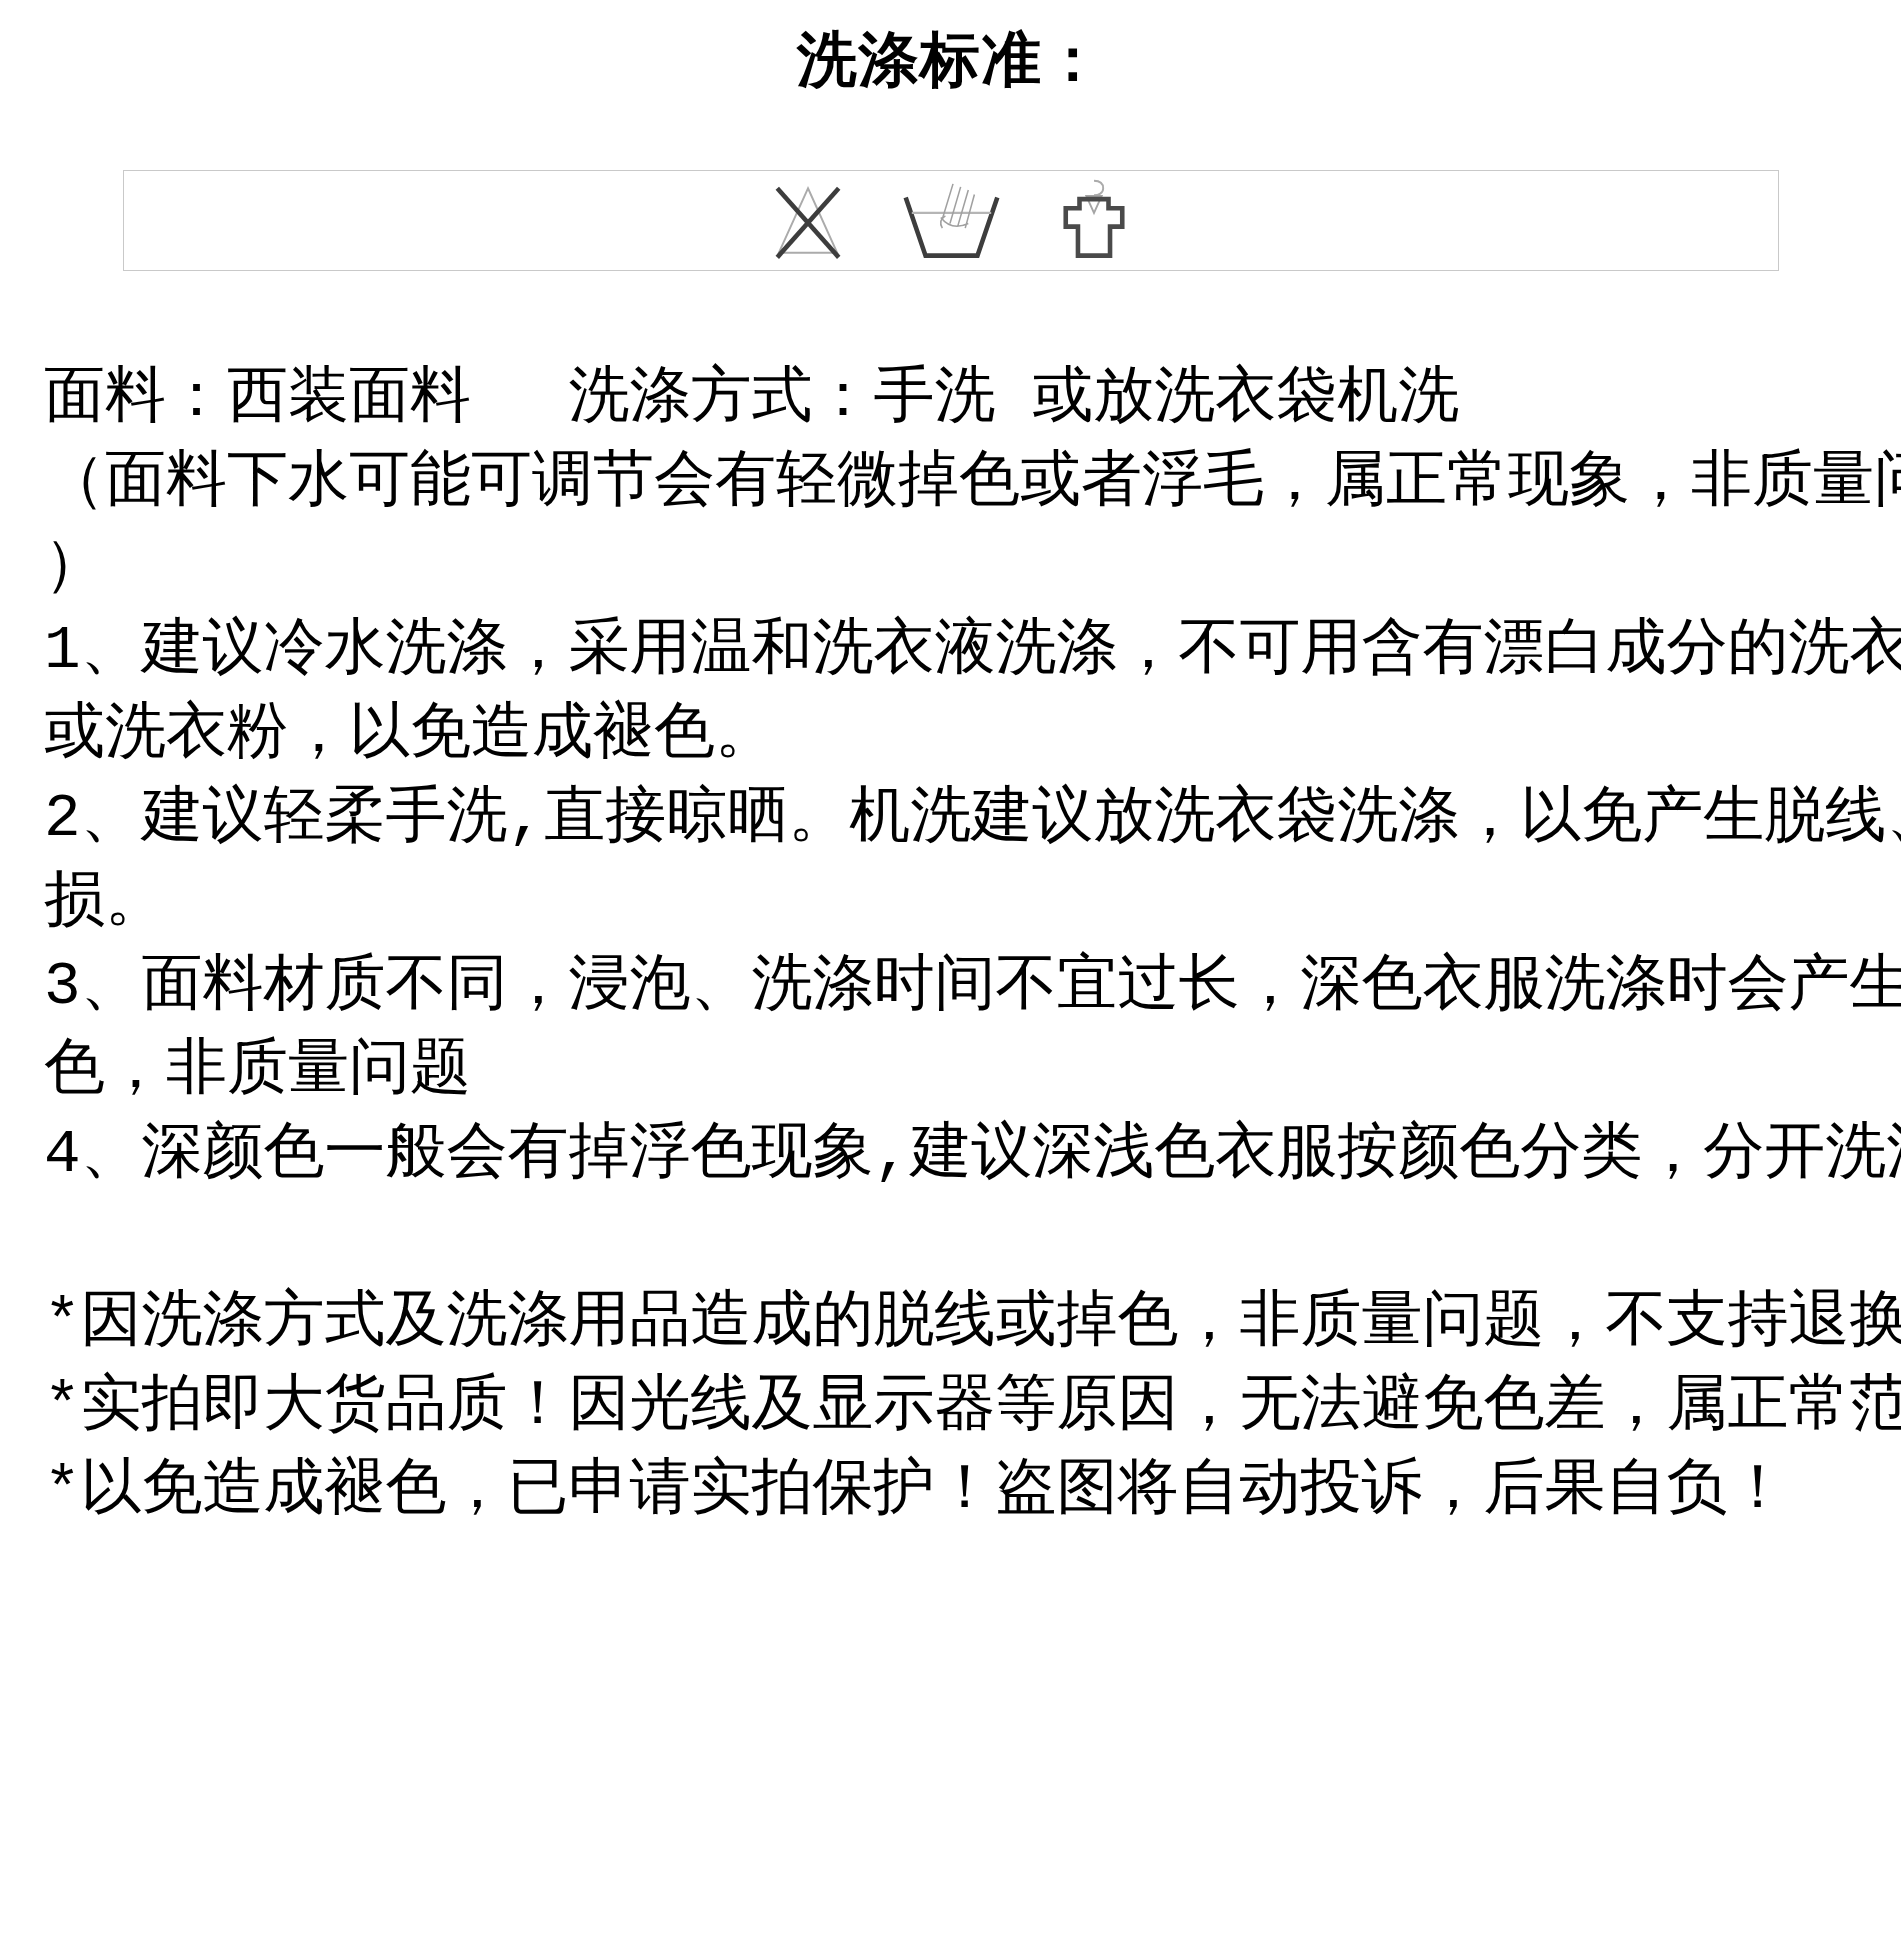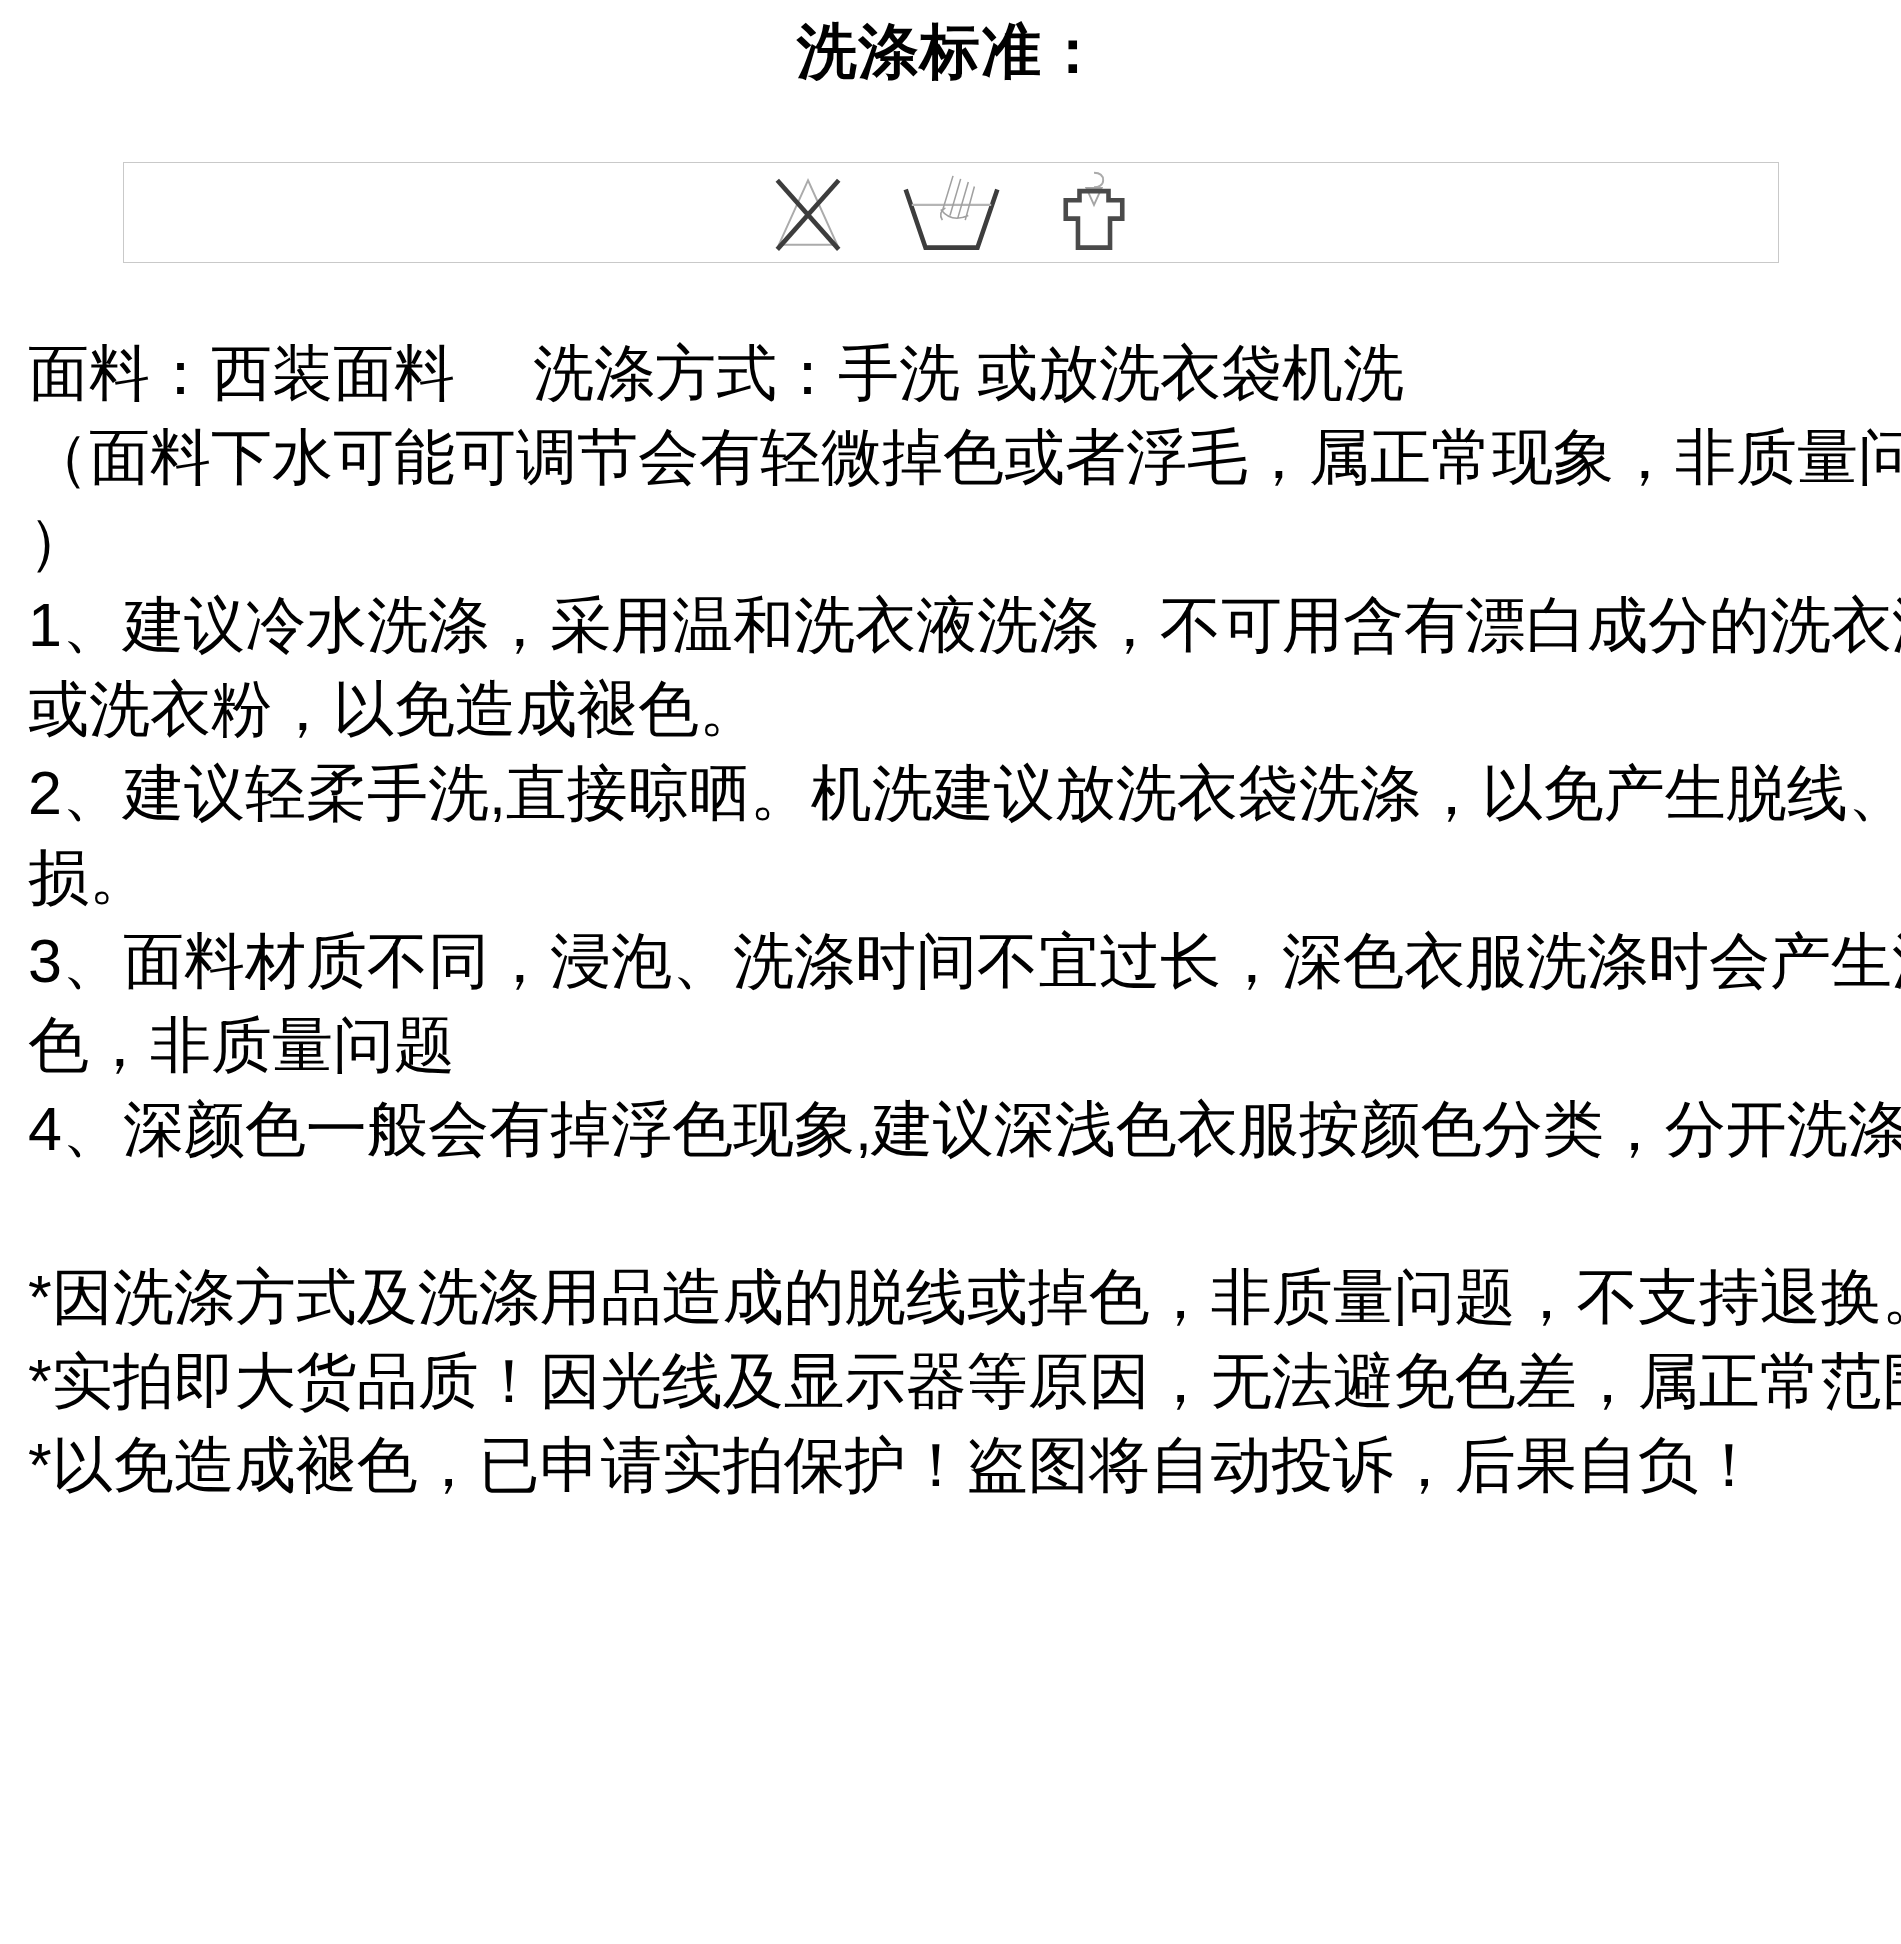--- a/index.html
+++ b/index.html
@@ -5,21 +5,21 @@
   html, body { margin: 0; padding: 0; }
   body {
     width: 1901px;
     height: 1944px;
     background: #ffffff;
     color: #000000;
     font-family: "DejaVu Sans", sans-serif;
     overflow: hidden;
   }
   .title {
-    margin: 0;
+    margin: 8px;
     padding-top: 12.3px;
     text-align: center;
     font-size: 60px;
     font-weight: 700;
     letter-spacing: 1.5px;
     font-family: "DejaVu Sans", sans-serif;
   }
   .care-box {
     box-sizing: border-box;
     width: 1656px;
@@ -27,26 +27,26 @@
     margin: 69px auto 0 auto;
     border: 1.5px solid #c9c9c9;
     background: #ffffff;
     display: flex;
     align-items: center;
     justify-content: center;
     gap: 44px;
   }
   .care-box svg { display: block; }
   .content {
-    margin-top: 68px;
-    padding-left: 28px;
+    margin-top: 86px;
+    padding-left: 44px;
     padding-right: 18.4px;
     font-size: 61px;
     line-height: 84px;
-    font-family: Liberation Sans, sans-serif;
+    font-family: Liberation Mono, monospace;
   }
   .text-line {
     white-space: pre;
     min-height: 84px;
   }
 </style>
 </head>
 <body>
 
 <div class="page">

